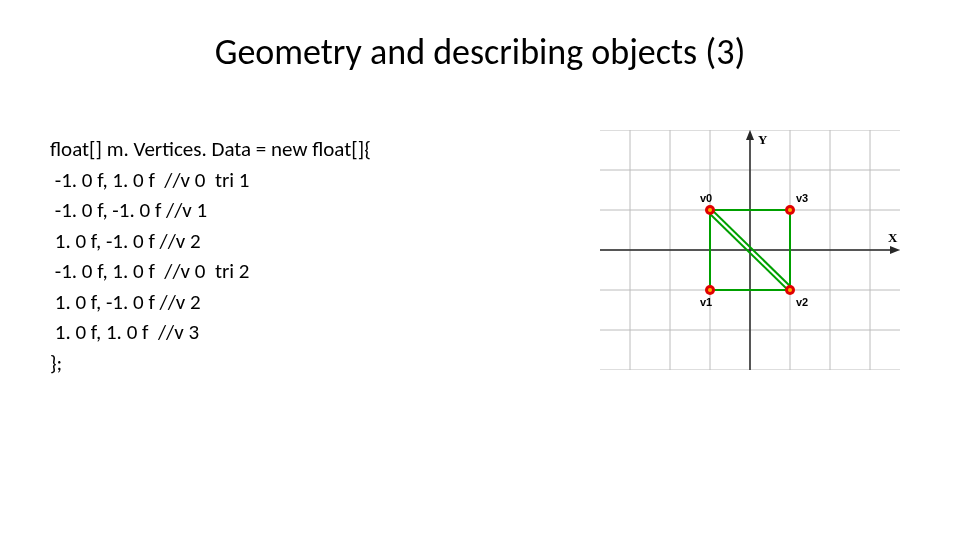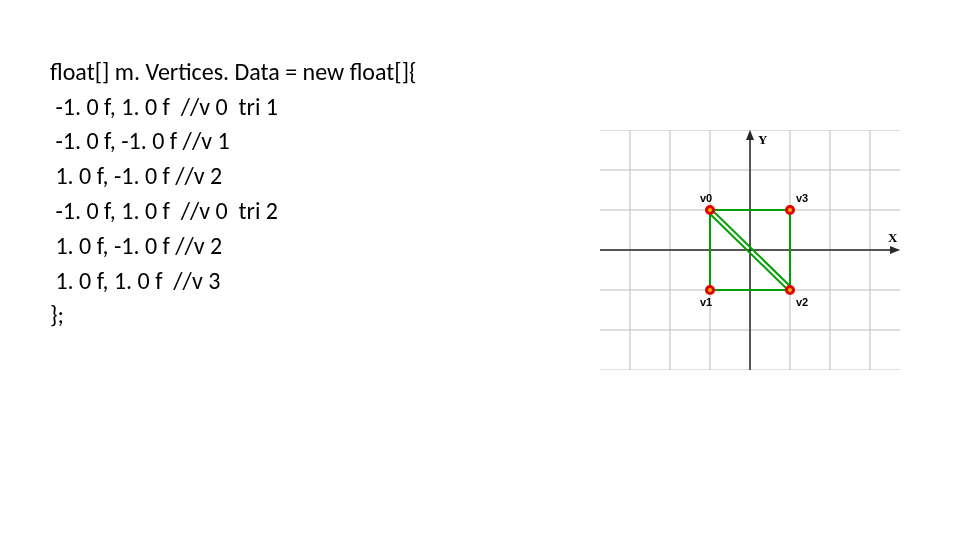--- a/index.html
+++ b/index.html
@@ -1,35 +1,36 @@
 <!DOCTYPE html>
 <html><head>
 <meta charset="utf-8">
 <style>
   * { box-sizing: border-box; margin: 0; padding: 0; }
   html, body { width: 960px; height: 540px; background: #fff; font-family: Calibri, Arial, sans-serif; color: #000; }
   .slide { width: 960px; height: 540px; padding: 20px 50px; position: relative; }
   .title { font-size: 36px; font-weight: 400; text-align: center; margin-top: 10px; margin-bottom: 30px; }
   .body-row { display: flex; flex-direction: row; }
-  .code-block { font-size: 24px; line-height: 1.45; flex: 0 0 auto; white-space: pre; }
+  .code-block { font-size: 21px; line-height: 1.45; flex: 0 0 auto; white-space: pre; }
   .diagram-wrap { position: absolute; right: 60px; top: 130px; }
   svg { display: block; }
   .grid line { stroke: #bcbcbc; stroke-width: 1; }
   .axis line { stroke: #282828; stroke-width: 1.5; }
   .axis polygon { fill: #282828; }
   .tri line { stroke: #00a000; stroke-width: 2; }
   .vertex circle.outer { fill: #e00000; }
   .vertex circle.inner { fill: #ffb000; }
   .vlabel { font: bold 11px Arial, sans-serif; fill: #000; }
   .axlabel { font: bold 13px "Times New Roman", serif; fill: #000; }
 </style>
 </head>
 <body>
 
 <div class="slide">
+  <h1 class="title">Geometry and describing objects (3)</h1>
 
   <div class="body-row">
     <div class="code-block">
 <span>float[] m. Vertices. Data = new float[]{</span>
 <span> -1. 0 f, 1. 0 f  //v 0  tri 1</span>
 <span> -1. 0 f, -1. 0 f //v 1</span>
 <span> 1. 0 f, -1. 0 f //v 2</span>
 <span> -1. 0 f, 1. 0 f  //v 0  tri 2</span>
 <span> 1. 0 f, -1. 0 f //v 2</span>
 <span> 1. 0 f, 1. 0 f  //v 3</span>

